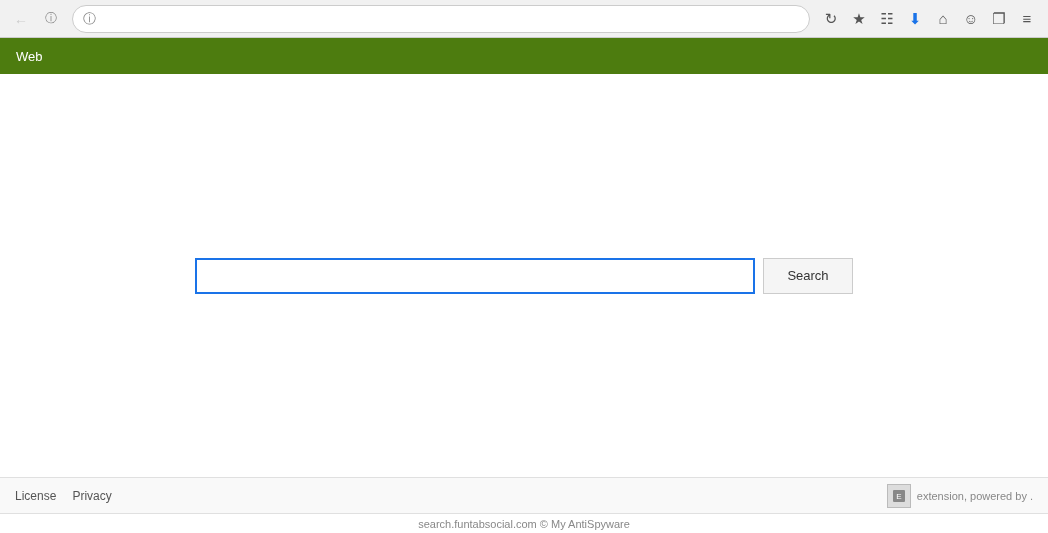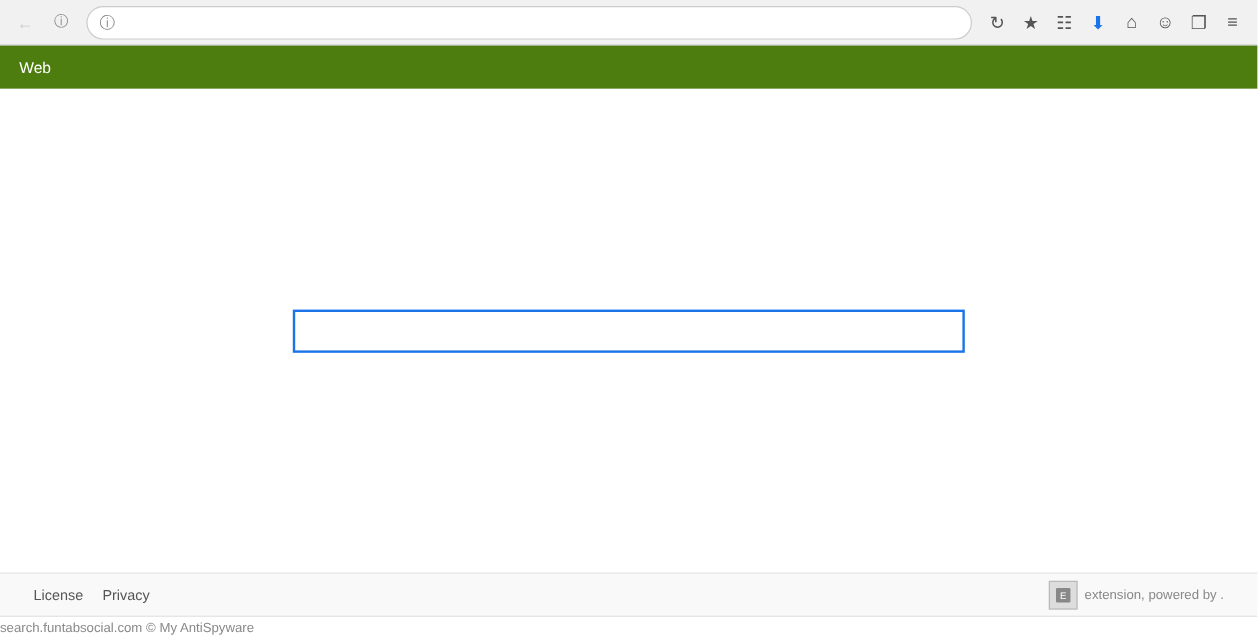--- a/index.html
+++ b/index.html
@@ -114,21 +114,21 @@
       cursor: pointer;
       color: #333;
     }
 
     
     .footer {
       background: #f9f9f9;
       border-top: 1px solid #e0e0e0;
       display: flex;
       align-items: center;
-      padding: 0 28px;
+      padding: 0 15px;
       height: 36px;
       justify-content: space-between;
     }
     .footer-left { display: flex; gap: 16px; }
     .footer-link {
       font-size: 12px;
       color: #555;
       text-decoration: none;
       cursor: pointer;
     }
@@ -147,20 +147,21 @@
       font-size: 11px;
     }
 
     
     .status-bar {
       background: #fff;
       border-top: 1px solid #e0e0e0;
       height: 20px;
       display: flex;
       align-items: center;
+      justify-content: center;
       font-size: 11px;
       color: #888;
     }
   </style>
 </head>
 <body>
 
 <div class="browser-chrome">
   <div class="nav-buttons">
     <button class="nav-btn disabled" title="Back">
@@ -203,20 +204,21 @@
 
 <div class="site-navbar">
   <div class="site-nav-left">
     <span class="site-nav-item active">Web</span>
   </div>
 </div>
 
 <div class="main-content">
   <div class="search-container">
     <input class="search-input" type="text" autofocus="" placeholder="" style="">
+    <button class="search-button">Search</button>
   </div>
 </div>
 
 <div class="footer">
   <div class="footer-left">
     <a class="footer-link">License</a>
     <a class="footer-link">Privacy</a>
   </div>
   <div class="footer-right">
     <div class="footer-icon">

